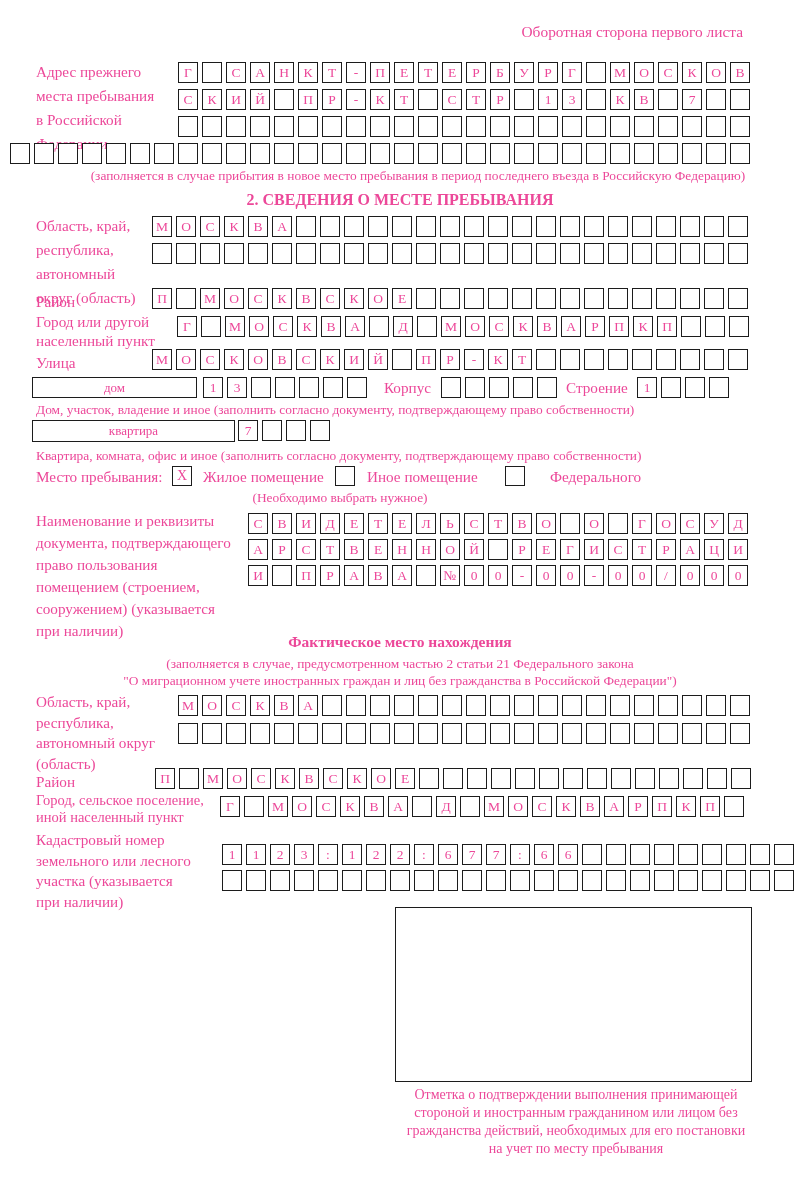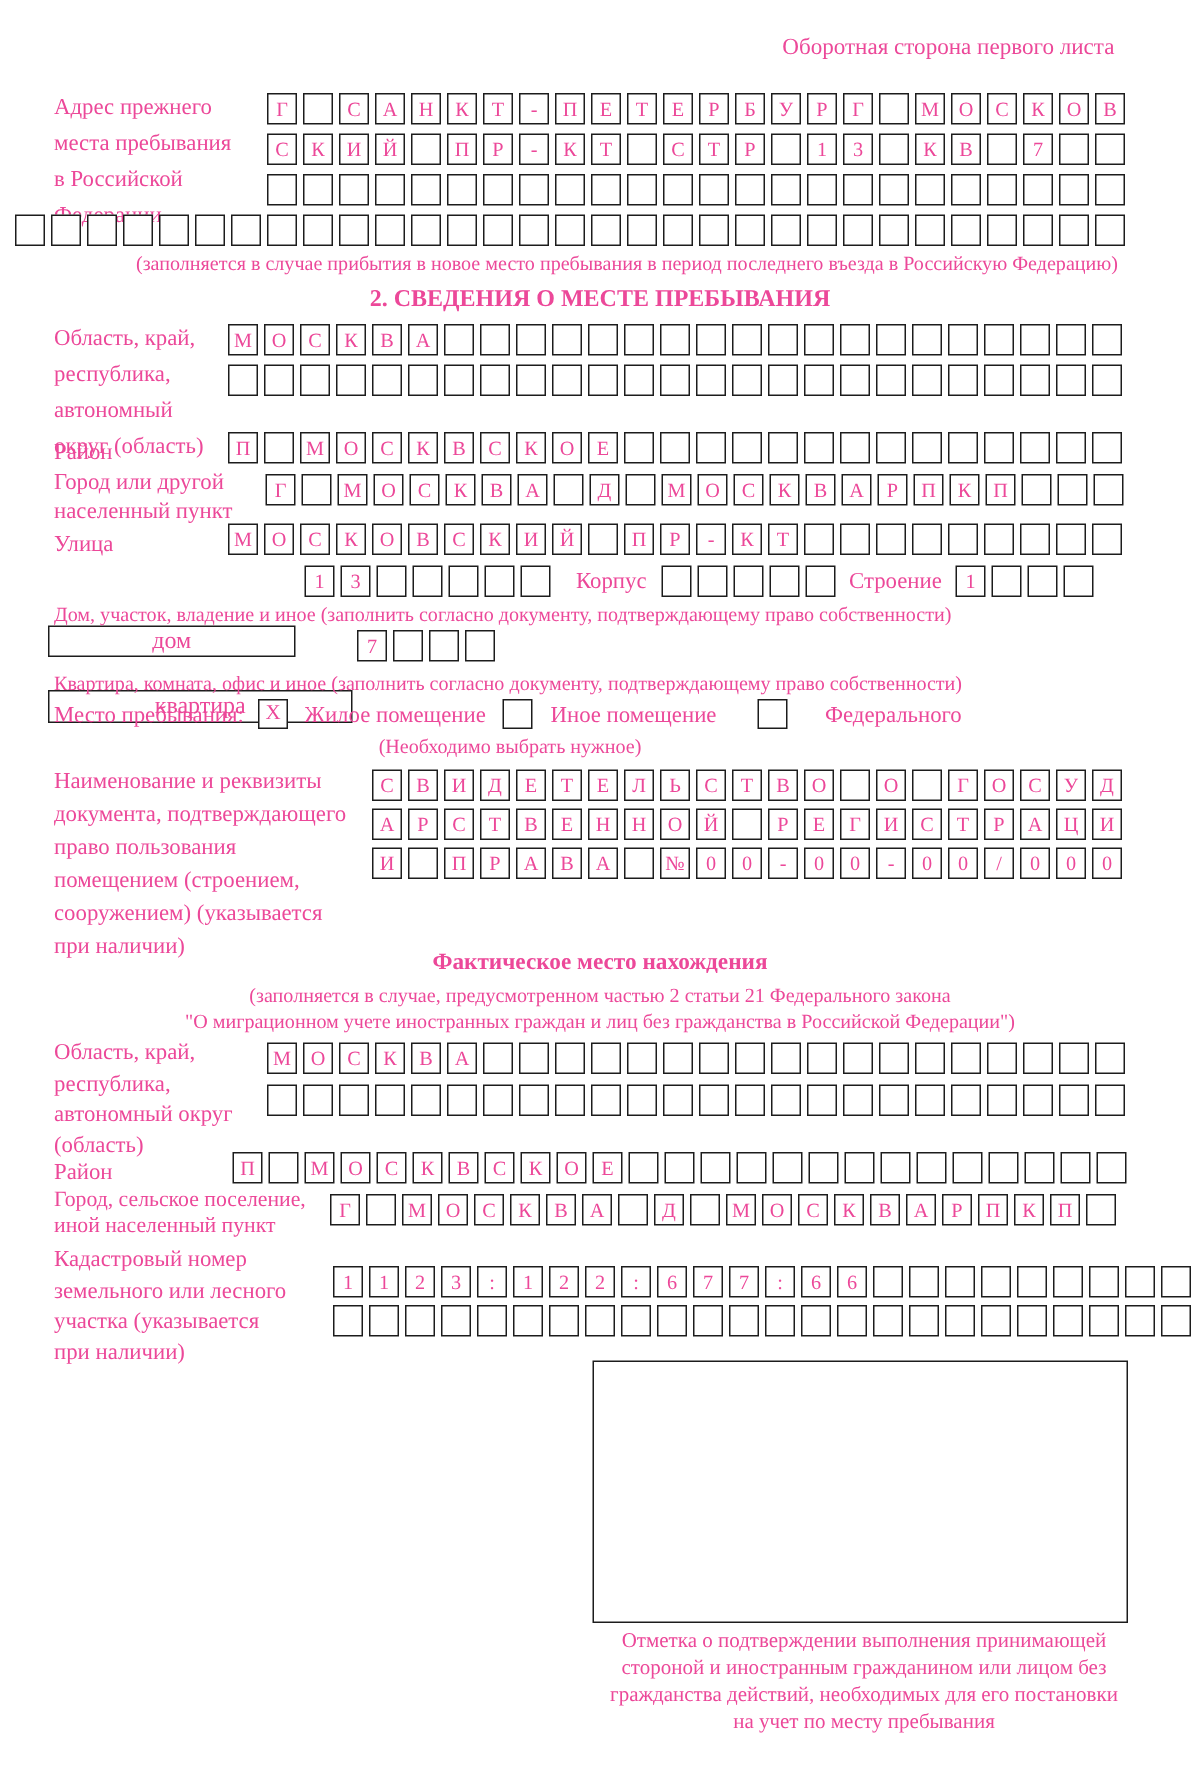--- a/index.html
+++ b/index.html
@@ -18,21 +18,21 @@
   .grid{display:flex;gap:4px;}
   .cell{
     box-sizing:border-box;width:20px;height:21px;flex:0 0 20px;
     border:1.6px solid #1c1c1c;display:flex;align-items:center;justify-content:center;
     font-size:13.5px;line-height:1;background:#fff;
   }
   .note{font-size:13.4px;text-align:center;white-space:pre-line;}
   .title{font-weight:bold;text-align:center;font-size:16px;width:800px;left:0;}
   .boxlabel{
     box-sizing:border-box;border:1.6px solid #1c1c1c;background:#fff;
-    display:flex;align-items:center;justify-content:center;font-size:16px;margin-top:40px;
+    display:flex;align-items:center;justify-content:center;font-size:13px;
   }
   .chk{
     box-sizing:border-box;width:20px;height:20px;border:1.6px solid #1c1c1c;
     display:flex;align-items:center;justify-content:center;font-size:14px;background:#fff;
   }
   .inline-lbl{font-size:15.2px;}
   .bigbox{box-sizing:border-box;border:1.8px solid #1c1c1c;background:#fff;}
   .caption{font-size:14px;line-height:18px;text-align:center;white-space:pre-line;}
 </style>
 </head>

